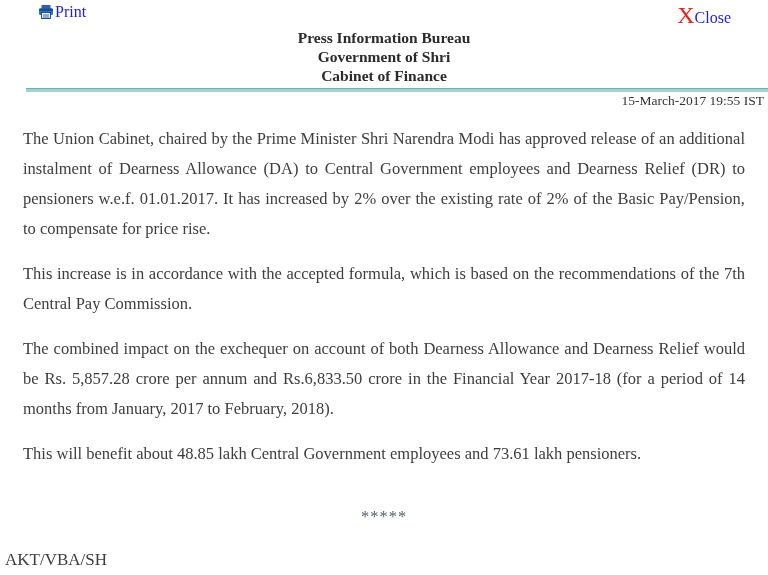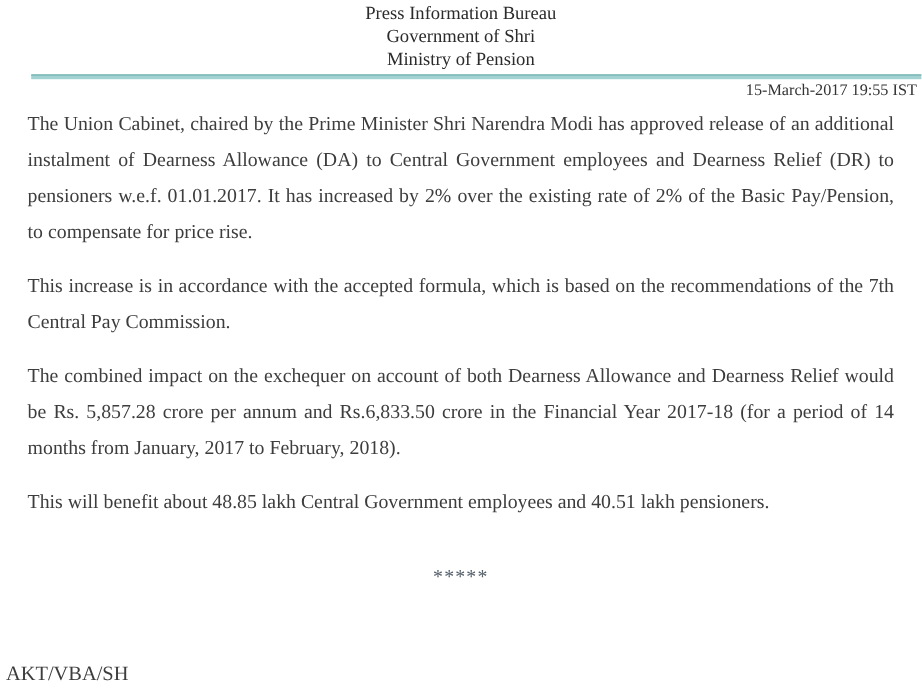--- a/index.html
+++ b/index.html
@@ -51,21 +51,21 @@
     font-size: 24px;
     font-weight: 400;
   }
   .close-text {
     color: #1f1fd0;
     font-size: 16px;
   }
   
   .letterhead {
     text-align: center;
-    font-weight: normal;
+    font-weight: bold;
     font-size: 15.5px;
     line-height: 19px;
     color: #2b2b2b;
     margin-top: 2px;
   }
   .rule {
     height: 3px;
     margin: 3px 0 0 26px;
     background: #a3d2d2;
     border-top: 1px solid #6fb0b0;
@@ -88,21 +88,21 @@
   .body-text {
     margin: 0 23px;
   }
   .body-text p {
     font-size: 16.5px;
     line-height: 30px;
     text-align: justify;
     margin: 0 0 15px 0;
   }
   .body-text p:first-child {
-    margin-top: 6px;
+    margin-top: 16px;
   }
   .separator {
     text-align: center;
     font-size: 16.5px;
     letter-spacing: 1px;
     color: #55606b;
     margin-top: 38px;
   }
   .footer-code {
     position: absolute;
@@ -110,36 +110,54 @@
     top: 550px;
     font-size: 17px;
     color: #3d3d3d;
   }
 </style>
 </head>
 <body>
 
 <div class="page">
 
+  <div class="toolbar">
+    <a class="print-link">
+      <span class="icon">
+        <svg width="16" height="16" viewBox="0 0 16 16">
+          <rect x="3.5" y="1" width="9" height="4" fill="#2a65b4"></rect>
+          <rect x="1" y="4.5" width="14" height="6.5" rx="1.2" fill="#2a72c8"></rect>
+          <rect x="1" y="4.5" width="14" height="2.5" rx="1.2" fill="#1c4e8a"></rect>
+          <rect x="3.5" y="8.5" width="9" height="6" fill="#eef4fb" stroke="#1c4e8a" stroke-width="1"></rect>
+          <rect x="5" y="10.5" width="6" height="1" fill="#2a65b4"></rect>
+          <rect x="5" y="12.5" width="6" height="1" fill="#2a65b4"></rect>
+        </svg>
+      </span>
+      <span>Print</span>
+    </a>
+    <a class="close-link">
+      <span class="close-x">X</span><span class="close-text">Close</span>
+    </a>
+  </div>
 
   <div class="letterhead">
     <div>Press Information Bureau</div>
     <div>Government of Shri</div>
-    <div>Ministry of Pension</div>
+    <div>Cabinet of Finance</div>
   </div>
 
   <div class="rule"></div>
 
   <div class="dateline">15-March-2017 19:55 IST</div>
 
 
   <div class="body-text">
     <p>The Union Cabinet, chaired by the Prime Minister Shri Narendra Modi has approved release of an additional instalment of Dearness Allowance (DA) to Central Government employees and Dearness Relief (DR) to pensioners w.e.f. 01.01.2017. It has increased by 2% over the existing rate of 2% of the Basic Pay/Pension, to compensate for price rise.</p>
     <p>This increase is in accordance with the accepted formula, which is based on the recommendations of the 7th Central Pay Commission.</p>
     <p>The combined impact on the exchequer on account of both Dearness Allowance and Dearness Relief would be Rs. 5,857.28 crore per annum and Rs.6,833.50 crore in the Financial Year 2017-18 (for a period of 14 months from January, 2017 to February, 2018).</p>
-    <p>This will benefit about 48.85 lakh Central Government employees and 40.51 lakh pensioners.</p>
+    <p>This will benefit about 48.85 lakh Central Government employees and 73.61 lakh pensioners.</p>
   </div>
 
   <div class="separator">*****</div>
 
   <div class="footer-code">AKT/VBA/SH</div>
 
 </div>
 
 </body></html>

